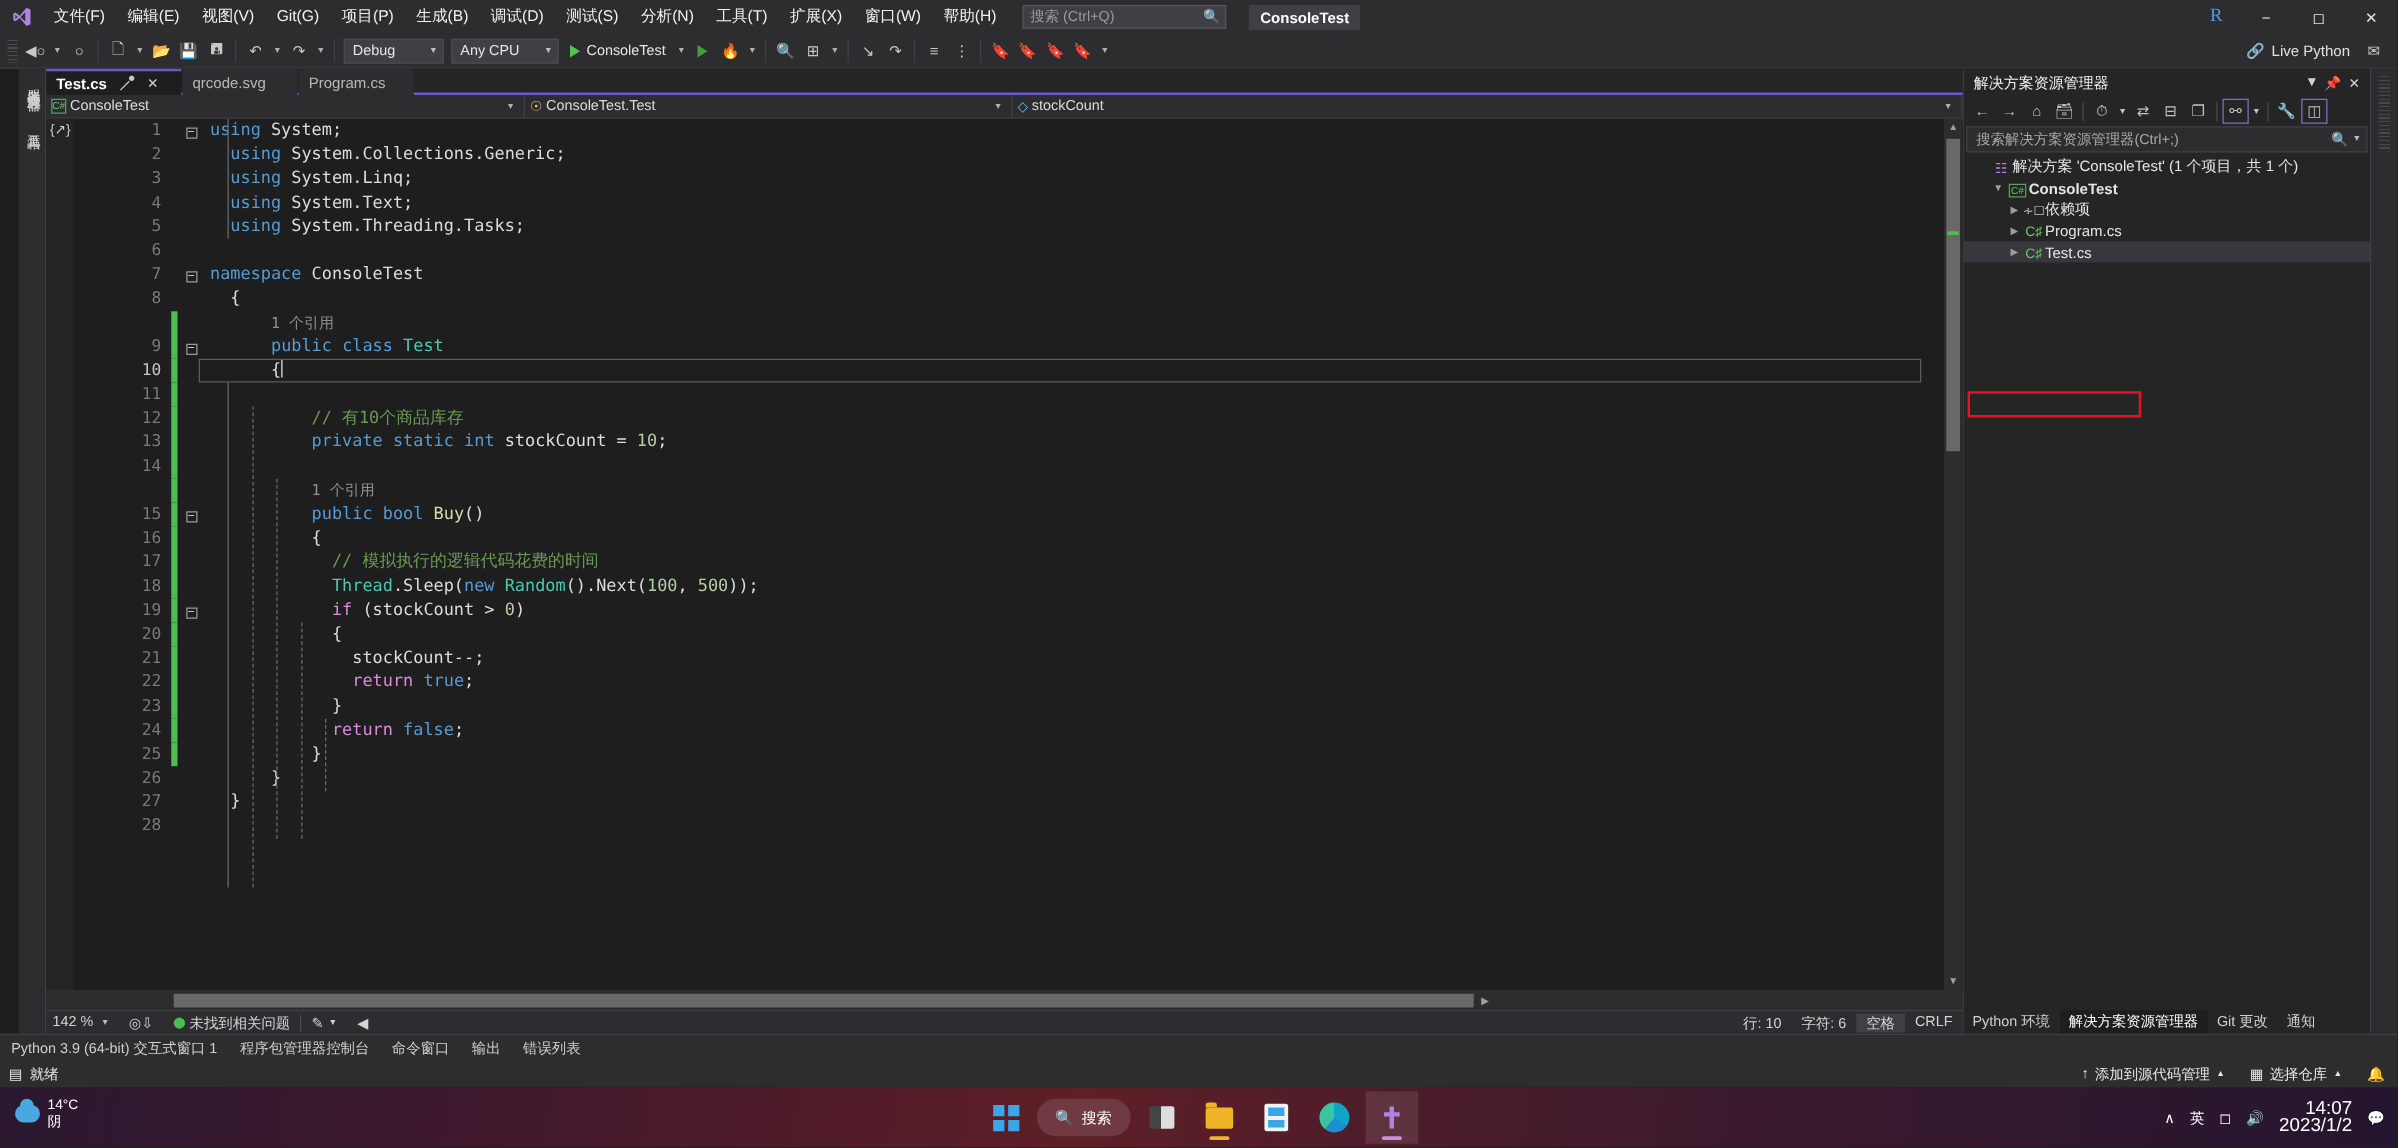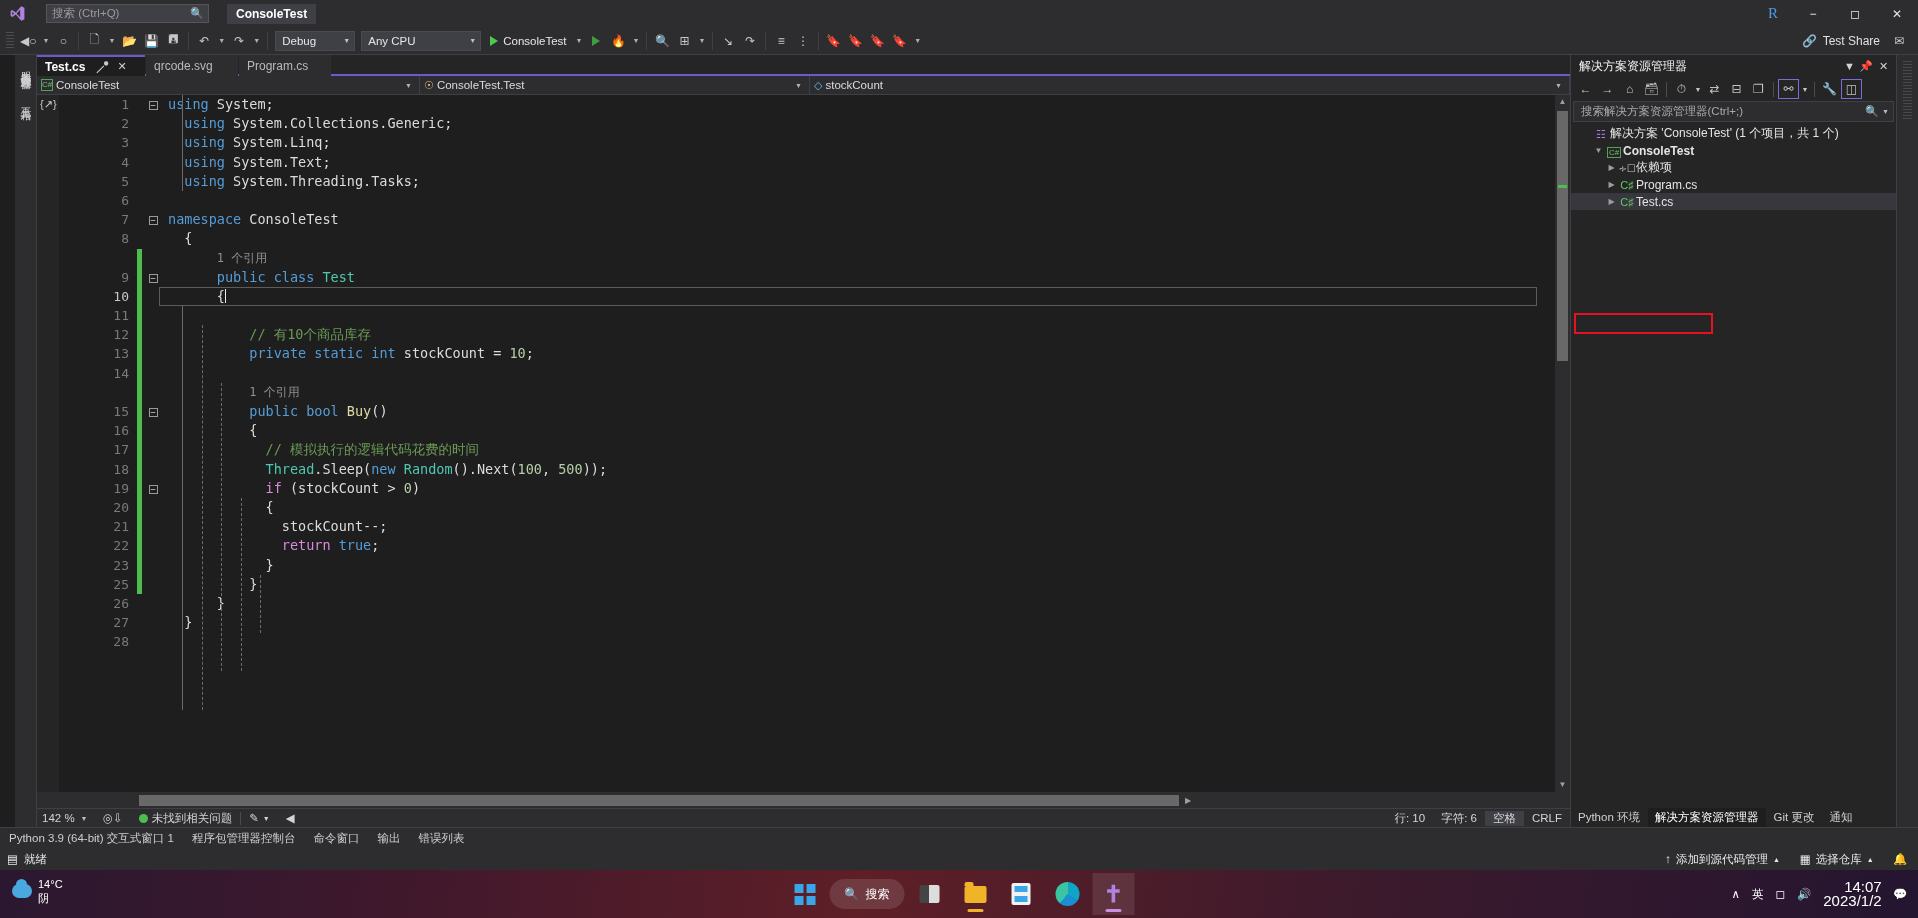--- a/index.html
+++ b/index.html
@@ -188,20 +188,35 @@
 </style>
 </head>
 <body>
 
 <div class="titlebar">
   <div class="vs-logo">
     <svg viewBox="0 0 16 16">
         <path d="M11.5 1.2 6.4 7.1 3.2 4.7 1.5 5.6v4.8l1.7.9 3.2-2.4 5.1 5.9 3-1.3V2.5l-3-1.3zM3.1 9.6V6.4L4.8 8 3.1 9.6zm7.4 1.9L7.1 8l3.4-3.5v7z" fill="#b083e0"></path>
       </svg>
   </div>
+  <div class="menubar">
+    <div class="menu-item">文件(F)</div>
+    <div class="menu-item">编辑(E)</div>
+    <div class="menu-item">视图(V)</div>
+    <div class="menu-item">Git(G)</div>
+    <div class="menu-item">项目(P)</div>
+    <div class="menu-item">生成(B)</div>
+    <div class="menu-item">调试(D)</div>
+    <div class="menu-item">测试(S)</div>
+    <div class="menu-item">分析(N)</div>
+    <div class="menu-item">工具(T)</div>
+    <div class="menu-item">扩展(X)</div>
+    <div class="menu-item">窗口(W)</div>
+    <div class="menu-item">帮助(H)</div>
+  </div>
   <div class="search-box">
     <span class="ph">搜索 (Ctrl+Q)</span>
     <span class="mag">🔍</span>
   </div>
   <div class="proj-chip">ConsoleTest</div>
   <div class="tb-spacer"></div>
   <div class="tb-right">
     <div class="r-badge">R</div>
     <div class="wbtn">−</div>
     <div class="wbtn">◻</div>
@@ -223,21 +238,21 @@
   <div class="tsep"></div>
   <div class="tbtn">↶</div>
   <div class="tcaret">▼</div>
   <div class="tbtn">↷</div>
   <div class="tcaret">▼</div>
   <div class="tsep"></div>
   <div class="combo" style="width:80px">
     <span class="cv">Debug</span>
     <span class="cc">▼</span>
   </div>
-  <div class="combo" style="width:120px">
+  <div class="combo" style="width:86px">
     <span class="cv">Any CPU</span>
     <span class="cc">▼</span>
   </div>
   <div class="runbtn">
     <span class="tri"></span>
     <span>ConsoleTest</span>
   </div>
   <div class="tcaret">▼</div>
   <div class="tbtn">
       <span class="tri-o"></span>
@@ -256,21 +271,21 @@
   <div class="tbtn">⋮</div>
   <div class="tsep"></div>
   <div class="tbtn">🔖</div>
   <div class="tbtn">🔖</div>
   <div class="tbtn">🔖</div>
   <div class="tbtn">🔖</div>
   <div class="tcaret">▼</div>
   <div class="tb-spacer"></div>
   <div class="liveshare">
     <span>🔗</span>
-    <span>Test Share</span>
+    <span>Live Python</span>
   </div>
   <div class="tbtn" style="margin-right:8px">✉</div>
 </div>
 
 <div class="workarea">
 
   <div class="leftrail">
     <div class="vtab">服务器资源管理器</div>
     <div class="vtab">工具箱</div>
   </div>
@@ -342,20 +357,21 @@
           <div class="coderow"><span class="lnum"></span><span class="chg green"></span><span class="fold"></span><span class="ctext">          <span class="ref">1 个引用</span></span></div>
           <div class="coderow"><span class="lnum">15</span><span class="chg green"></span><span class="fold"><span class="fbox">−</span></span><span class="ctext">          <span class="kw">public</span><span class="id"> </span><span class="kw">bool</span><span class="id"> </span><span class="fn">Buy</span><span class="id">()</span></span></div>
           <div class="coderow"><span class="lnum">16</span><span class="chg green"></span><span class="fold"></span><span class="ctext">          <span class="id">{</span></span></div>
           <div class="coderow"><span class="lnum">17</span><span class="chg green"></span><span class="fold"></span><span class="ctext">            <span class="cmt">// 模拟执行的逻辑代码花费的时间</span></span></div>
           <div class="coderow"><span class="lnum">18</span><span class="chg green"></span><span class="fold"></span><span class="ctext">            <span class="typ">Thread</span><span class="id">.Sleep(</span><span class="kw">new</span><span class="id"> </span><span class="typ">Random</span><span class="id">().Next(</span><span class="num">100</span><span class="id">, </span><span class="num">500</span><span class="id">));</span></span></div>
           <div class="coderow"><span class="lnum">19</span><span class="chg green"></span><span class="fold"><span class="fbox">−</span></span><span class="ctext">            <span class="kw2">if</span><span class="id"> (stockCount </span><span class="id">&gt;</span><span class="id"> </span><span class="num">0</span><span class="id">)</span></span></div>
           <div class="coderow"><span class="lnum">20</span><span class="chg green"></span><span class="fold"></span><span class="ctext">            <span class="id">{</span></span></div>
           <div class="coderow"><span class="lnum">21</span><span class="chg green"></span><span class="fold"></span><span class="ctext">              <span class="id">stockCount--;</span></span></div>
           <div class="coderow"><span class="lnum">22</span><span class="chg green"></span><span class="fold"></span><span class="ctext">              <span class="kw2">return</span><span class="id"> </span><span class="kw">true</span><span class="id">;</span></span></div>
           <div class="coderow"><span class="lnum">23</span><span class="chg green"></span><span class="fold"></span><span class="ctext">            <span class="id">}</span></span></div>
+          <div class="coderow"><span class="lnum">24</span><span class="chg green"></span><span class="fold"></span><span class="ctext">            <span class="kw2">return</span><span class="id"> </span><span class="kw">false</span><span class="id">;</span></span></div>
           <div class="coderow"><span class="lnum">25</span><span class="chg green"></span><span class="fold"></span><span class="ctext">          <span class="id">}</span></span></div>
           <div class="coderow"><span class="lnum">26</span><span class="chg"></span><span class="fold"></span><span class="ctext">      <span class="id">}</span></span></div>
           <div class="coderow"><span class="lnum">27</span><span class="chg"></span><span class="fold"></span><span class="ctext">  <span class="id">}</span></span></div>
           <div class="coderow"><span class="lnum">28</span><span class="chg"></span><span class="fold"></span><span class="ctext"></span></div>
         </div>
 
       <div class="vscroll">
         <div class="arrow">▲</div>
         <div class="thumb" style="top:16px; height:250px;"></div>
         <div class="mark-g" style="top:90px;"></div>

